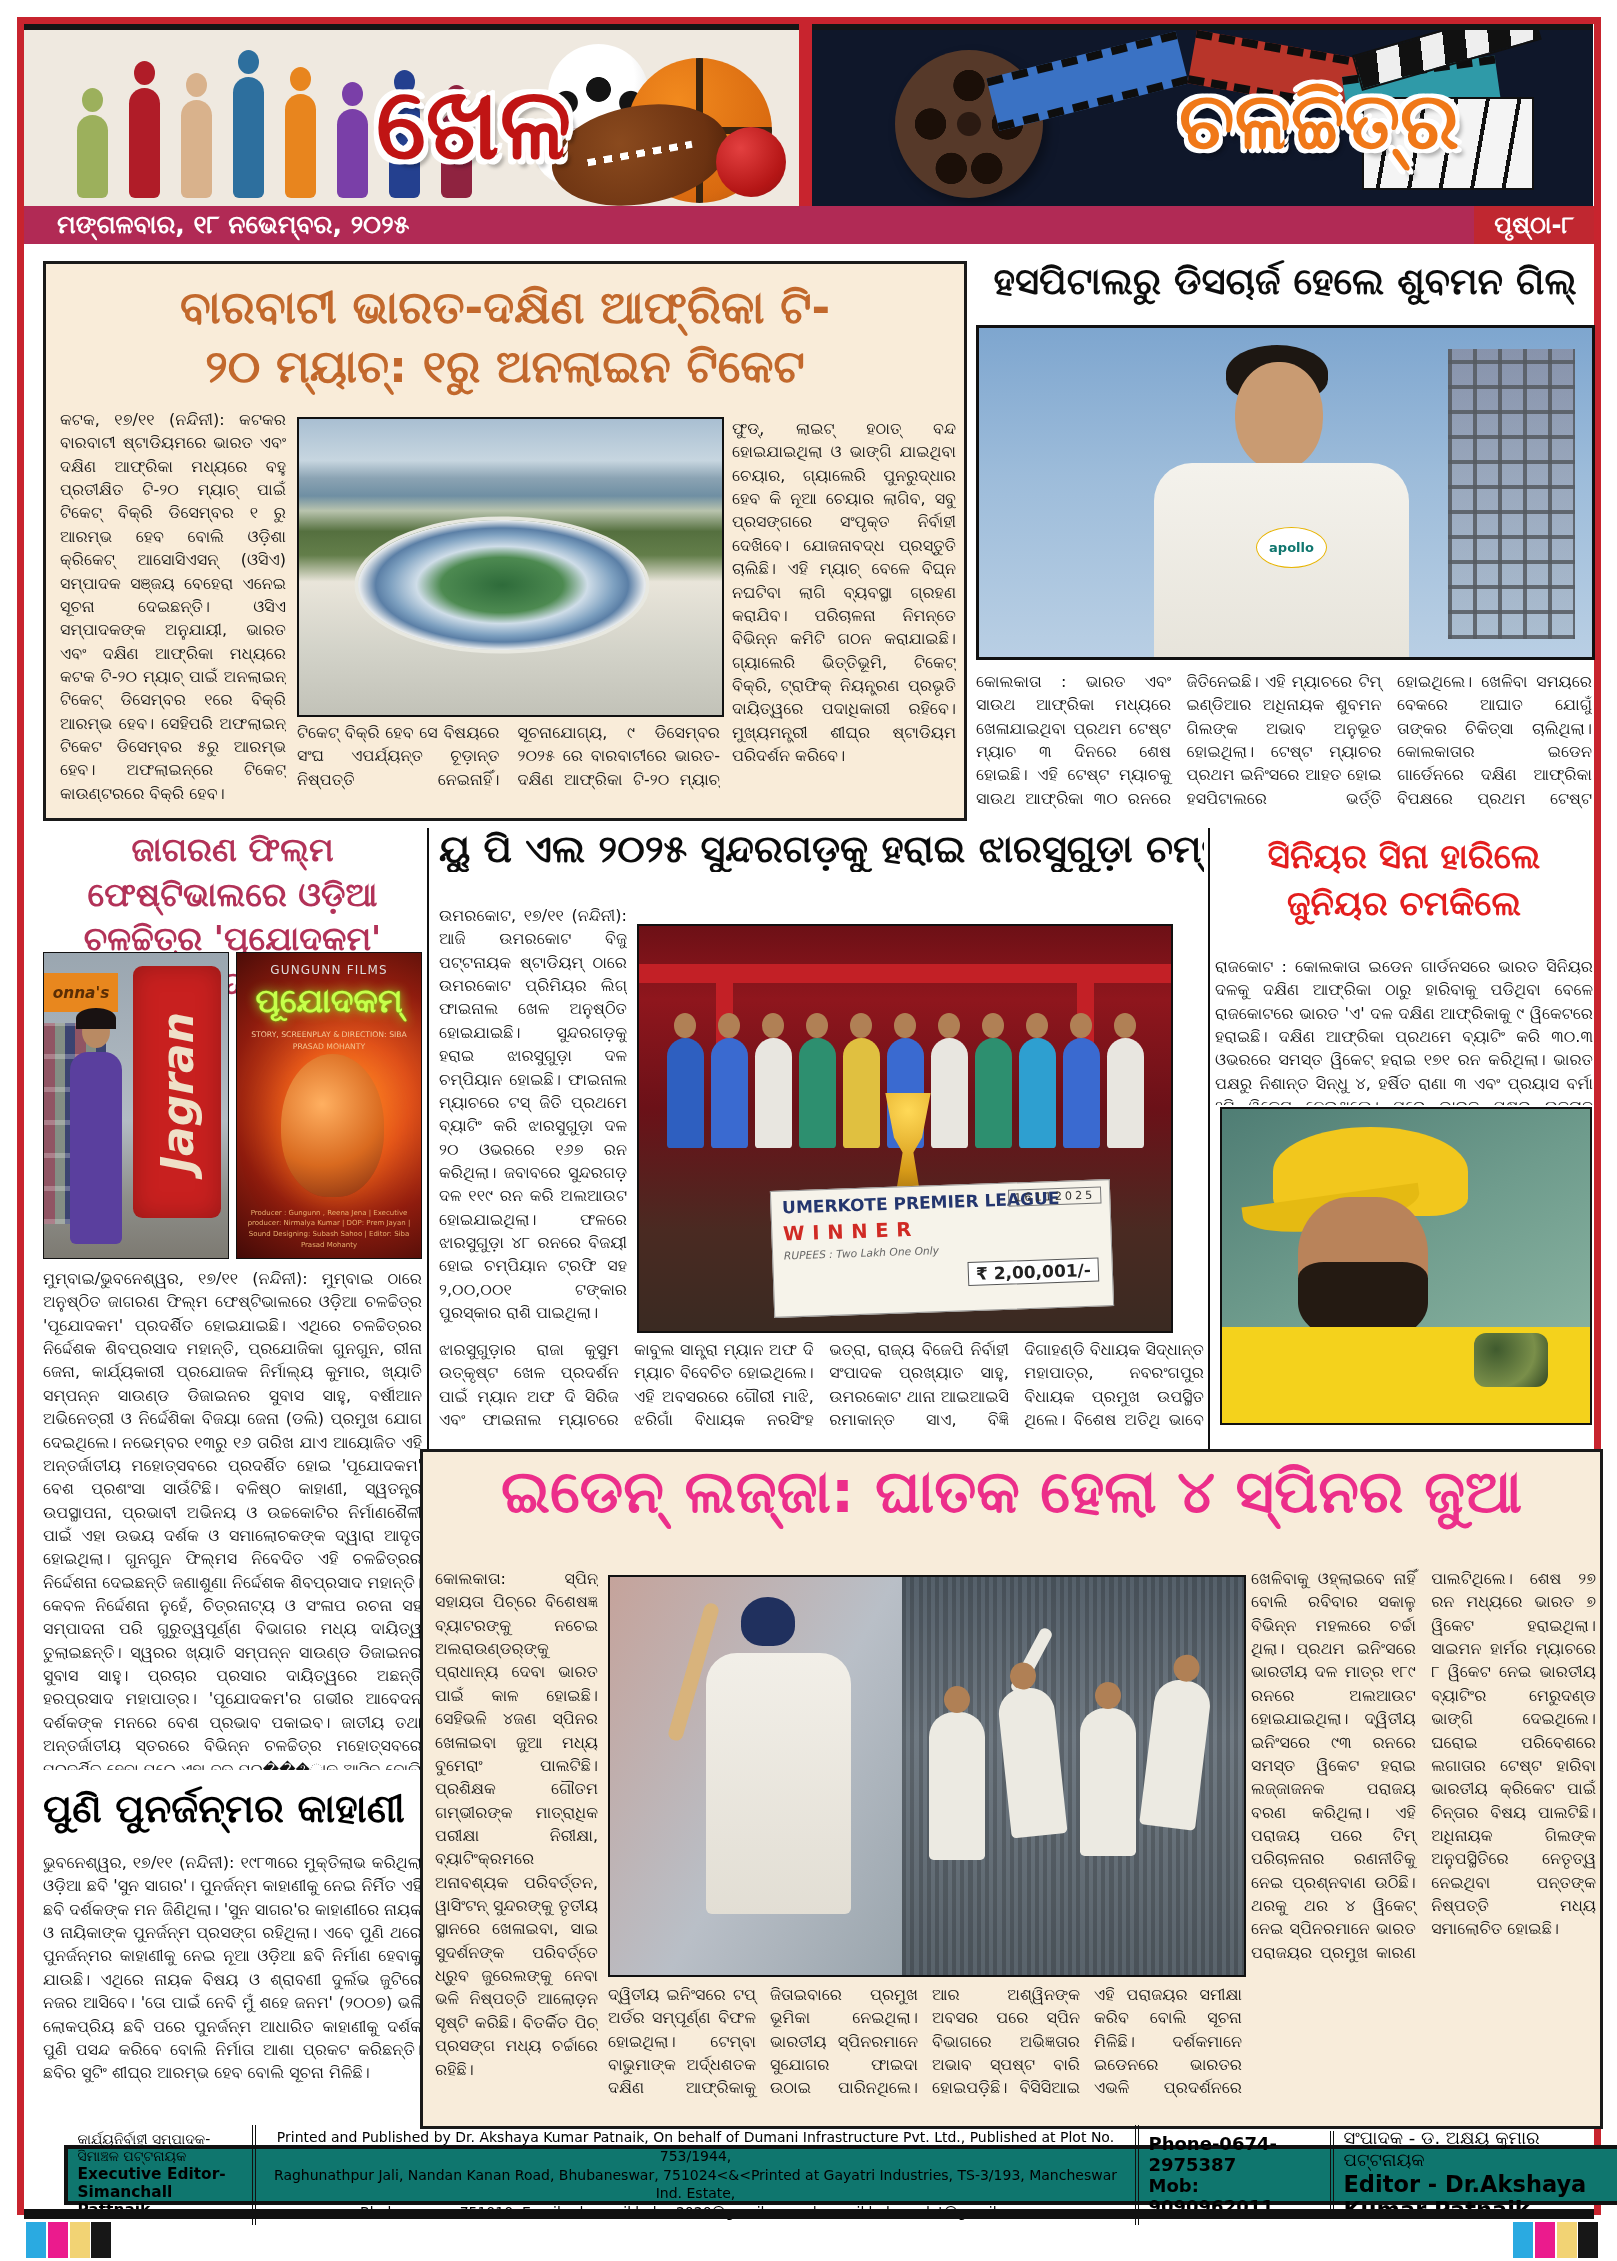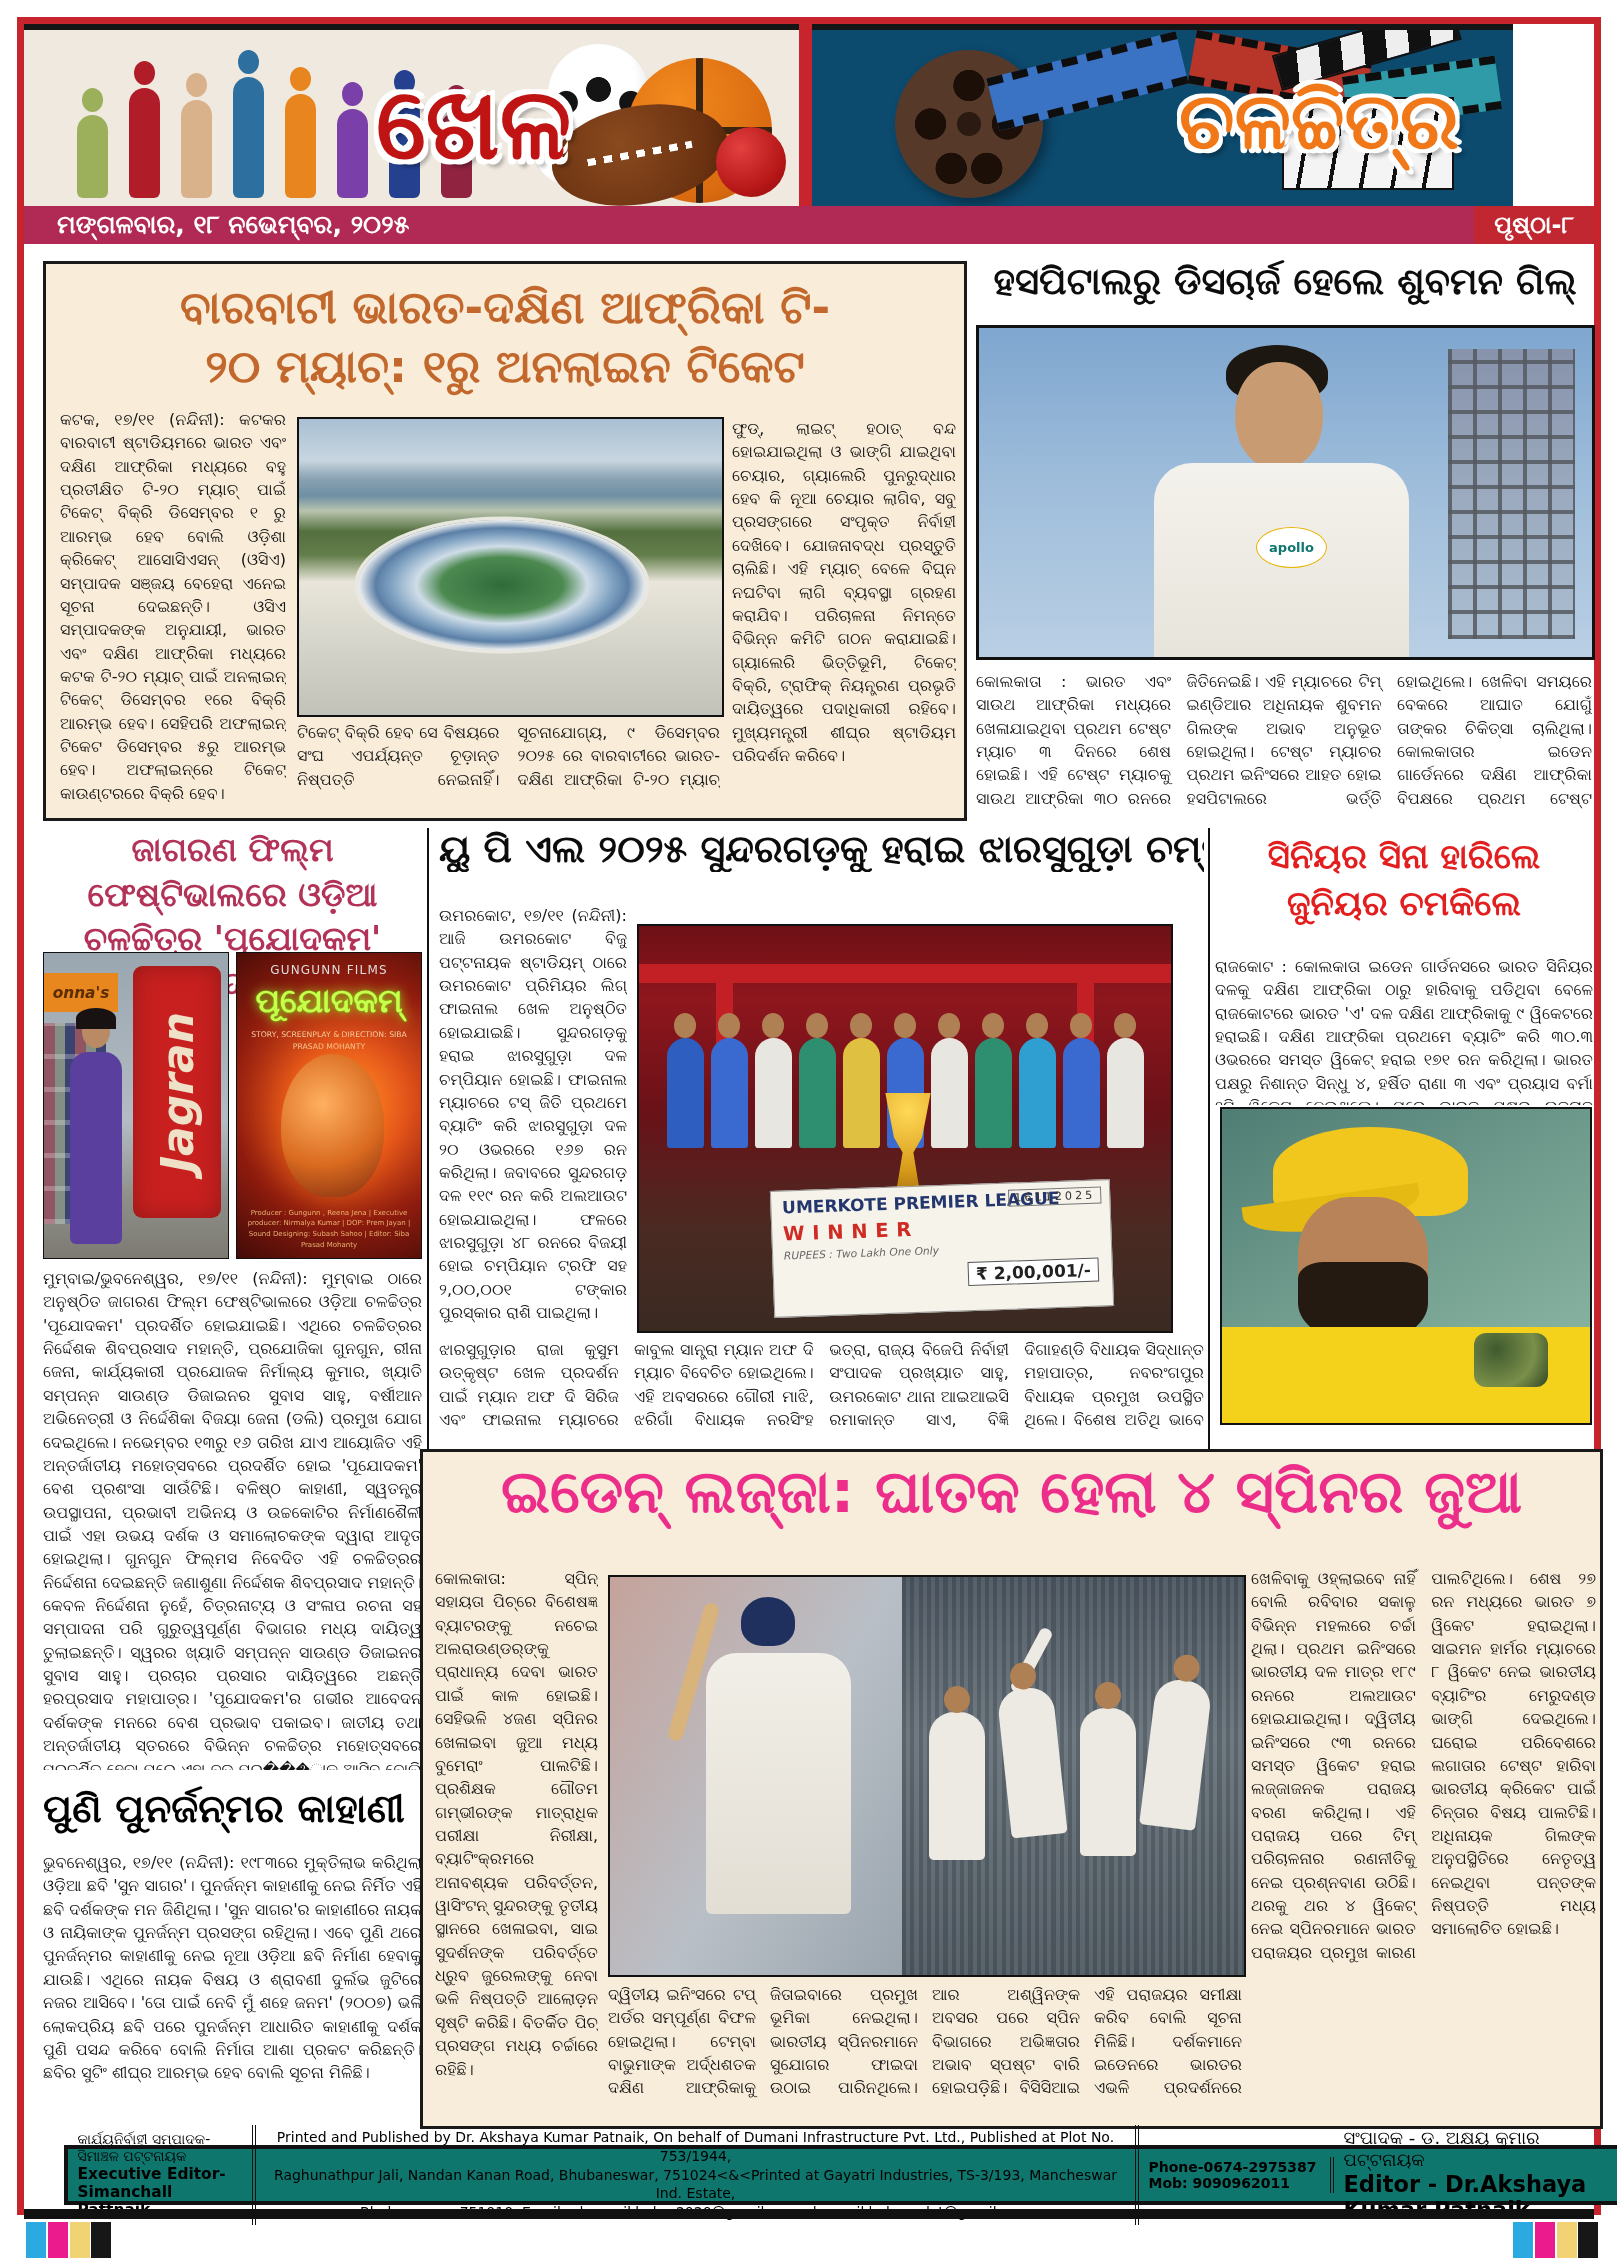--- a/index.html
+++ b/index.html
@@ -5,21 +5,21 @@
   html,body{margin:0;padding:0;}
   body{width:1617px;height:2261px;position:relative;background:#fff;
        font-family:"DejaVu Sans","Liberation Sans",sans-serif;}
   
   .frame{position:absolute;left:16.6px;top:16.6px;width:1570px;height:2191px;
          border:7px solid #c8242e;border-bottom:none;pointer-events:none;}
   
   .banner-left{position:absolute;left:24px;top:24px;width:776px;height:182px;
                background:#efe9e0;border-top:6px solid #151515;overflow:hidden;}
   .banner-divider{position:absolute;left:799px;top:24px;width:13px;height:182px;background:#c8242e;}
-  .banner-right{position:absolute;left:812px;top:24px;width:701px;height:182px;background:#0c4a6e;
+  .banner-right{position:absolute;left:812px;top:24px;width:781px;height:182px;background:#0f172a;
                 border-top:6px solid #151515;border-bottom:6px solid #151515;overflow:hidden;}
   .sil-row{position:absolute;left:53px;bottom:14px;display:flex;align-items:flex-end;gap:21px;}
   .sil{width:31px;border-radius:15.4px 15.4px 6px 6px;position:relative;}
   .sil::before{content:"";position:absolute;top:-27px;left:4.7px;width:21px;height:24px;border-radius:50%;background:inherit;}
   .sil:nth-child(1){height:83px;background:#9cb05c;}
   .sil:nth-child(2){height:110px;background:#b01c28;}
   .sil:nth-child(3){height:98px;background:#d9b28c;}
   .sil:nth-child(4){height:121px;background:#2d6f9e;}
   .sil:nth-child(5){height:104px;background:#e8851e;}
   .sil:nth-child(6){height:89px;background:#7a3fa8;}
@@ -203,21 +203,21 @@
   .ed-arm{position:absolute;left:36%;top:12%;width:13px;height:71px;background:#eceae2;border-radius:6px;transform:rotate(28deg);}
   .a6-colsR{position:absolute;left:828px;top:115px;width:345px;height:548px;column-count:2;column-gap:15.4px;}
   .a6-bottom{position:absolute;left:185px;top:531px;width:634px;height:135px;column-count:4;column-gap:14px;}
   
   .footer{position:absolute;left:24px;top:2145px;width:1570px;height:60px;background:#0f766e;
     border:4.1px solid #111;box-sizing:border-box;display:flex;align-items:center;margin-left:40px;}
   .f-cell{display:flex;flex-direction:column;justify-content:center;padding:2.4px 9.5px;box-sizing:border-box;}
   .f1{width:184px;font-size:14px;}
   .f1 .en{font-weight:bold;font-size:15.4px;}
   .f2{flex:1;text-align:center;font-size:14px;line-height:1.35;border-left:4.7px double #111;border-right:4.7px double #111;}
-  .f3{width:195px;font-weight:bold;font-size:14px;justify-content:space-around;border-right:4.7px double #111;}
+  .f3{width:195px;font-weight:bold;font-size:18px;justify-content:space-around;border-right:4.7px double #111;}
   .f4{width:296px;}
   .f4 .od{font-size:18px;}
   .f4 .en{font-weight:bold;font-size:22.5px;}
   .black-bar{position:absolute;left:24px;top:2209px;width:1570px;height:9.5px;background:#111;}
   .cmyk{position:absolute;top:2222px;display:flex;gap:1.8px;}
   .cmyk span{width:20px;height:36px;display:block;}
   .cmyk .c{background:#2aaae1;}.cmyk .m{background:#eb1b8d;}.cmyk .y{background:#f2d374;}.cmyk .k{background:#171717;}
   .cmyk-l{left:26px;}
   .cmyk-r{left:1513px;}
 </style>

